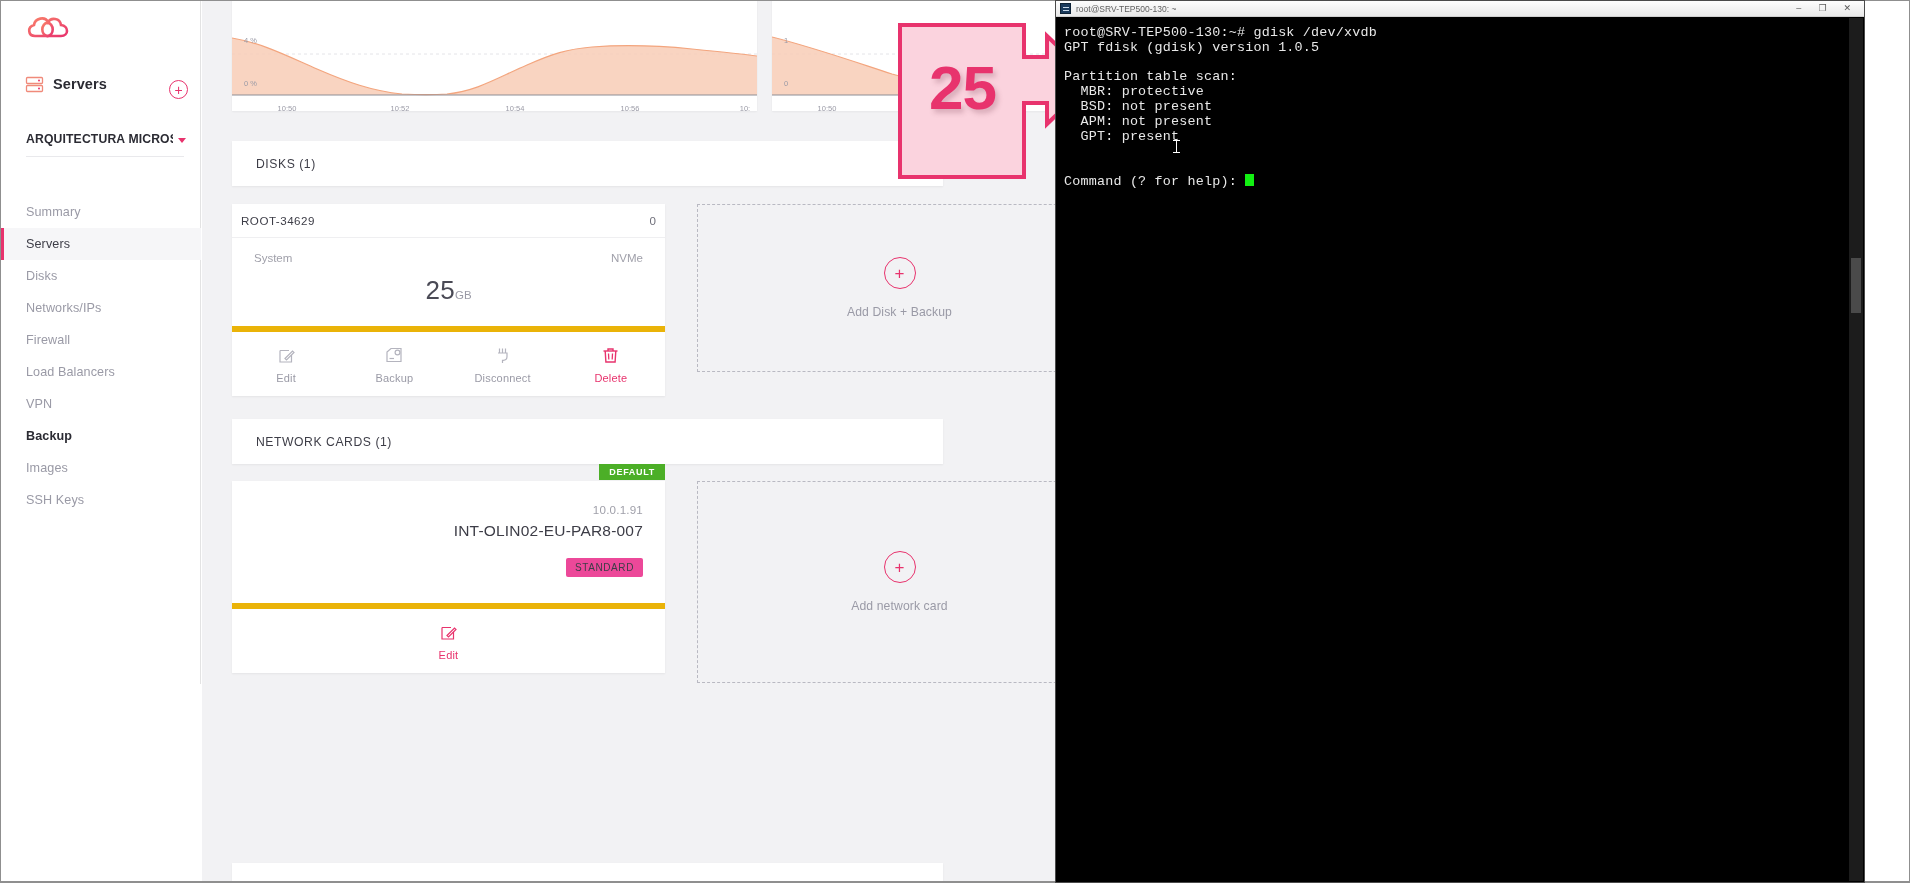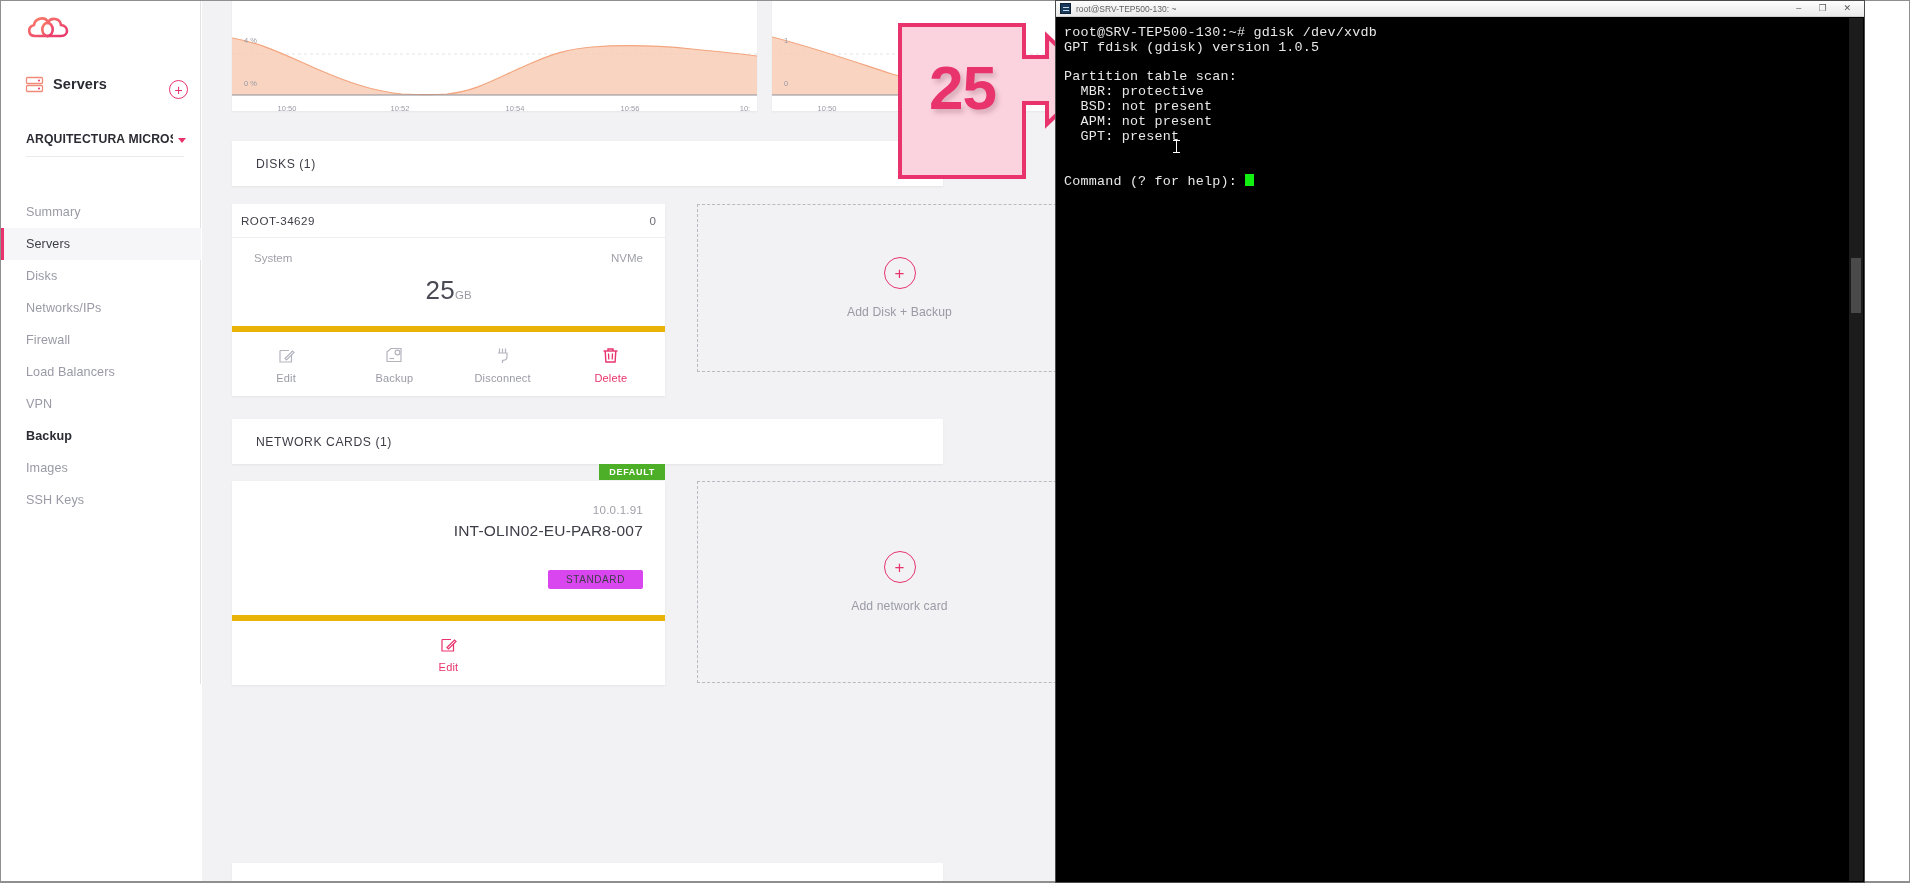--- a/index.html
+++ b/index.html
@@ -135,22 +135,22 @@
     display:flex; align-items:center; justify-content:center;
     color:#e8336d; font-size:17px; line-height:1;
   }
   .add-placeholder .add-label { font-size:12.2px; color:#9a9aa6; letter-spacing:.1px; }
 
   
   .nc-body { position:relative; padding:22px 22px 26px; text-align:right; }
   .nc-ip { font-size:11.6px; color:#a0a0aa; letter-spacing:.2px; }
   .nc-name { font-size:15.5px; color:#3d3d47; margin-top:6px; letter-spacing:.2px; }
   .chip {
-    display:inline-block; margin-top:30px; background:#d946ef; color:#3d3d47;
-    font-size:10px; letter-spacing:.6px; padding:4px 18px; border-radius:2px;
+    display:inline-block; margin-top:18px; background:#ec4899; color:#3d3d47;
+    font-size:10px; letter-spacing:.6px; padding:4px 9px; border-radius:2px;
   }
   .badge-default {
     position:absolute; right:0; top:-17px; background:#4caf27; color:#fff;
     font-size:9px; letter-spacing:.7px; padding:3px 10px; font-weight:600;text-align:center;
   }
 
   
   .annot { position:absolute; left:897px; top:22px; width:200px; height:158px; z-index:60; }
   .annot .num-25 {
     position:absolute; left:32px; top:30px; font-size:62px; color:#e8336d;

